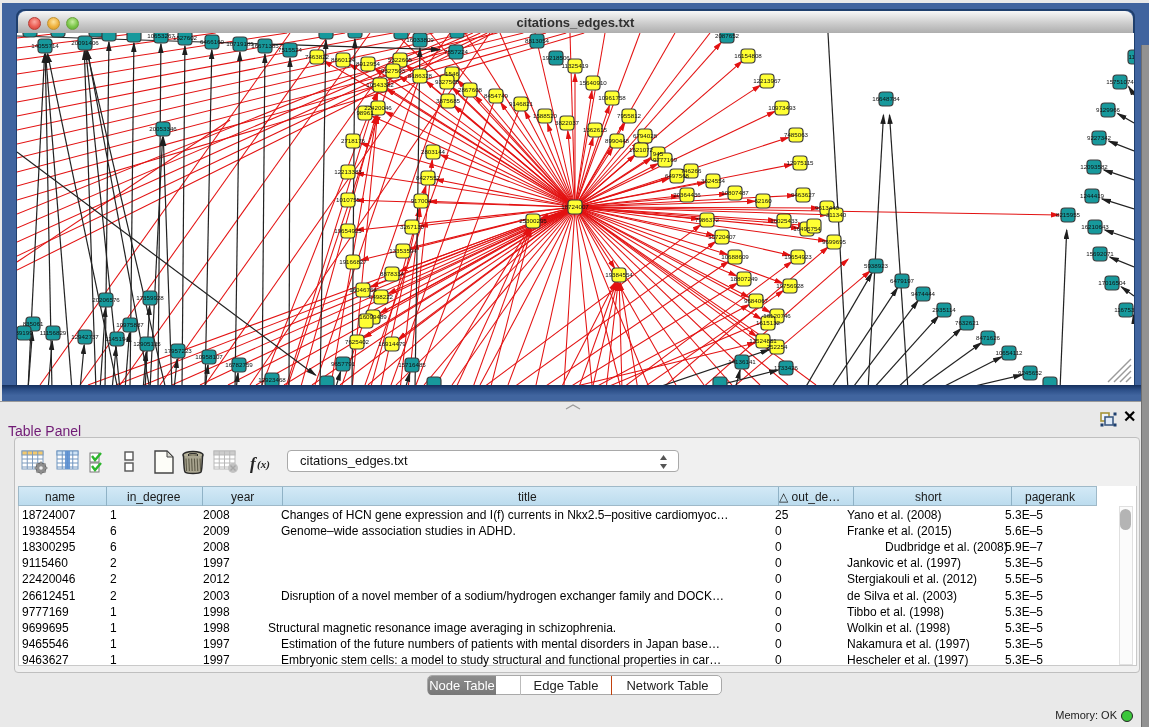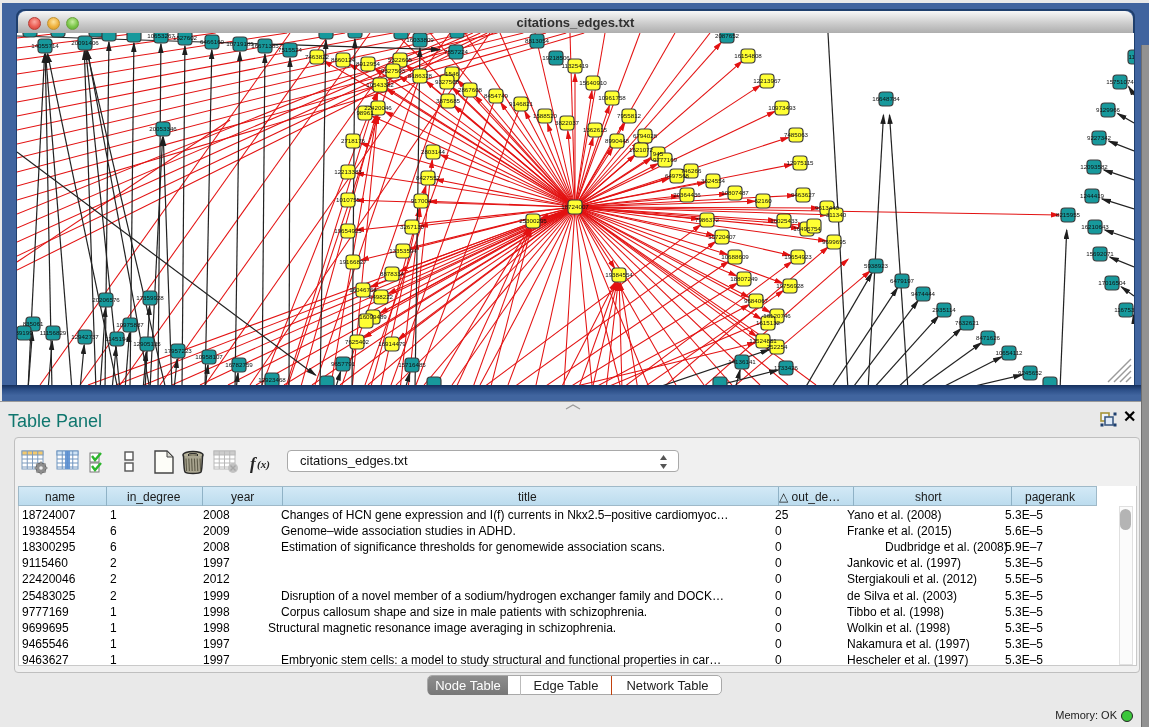--- a/index.html
+++ b/index.html
@@ -6,21 +6,21 @@
 .graystrip{position:absolute;left:1141px;top:45px;width:8px;height:682px;background:#929292;border-left:1px solid #6f6f6f;z-index:9}
 .win{position:absolute;left:16px;top:9px;width:1119px;height:378px;border:2px solid #1f3f6d;border-radius:8px 8px 0 0}
 .titlebar{position:absolute;left:0;top:0;width:100%;height:23px;border-radius:8px 8px 0 0;background:linear-gradient(#f8f8f8,#cdcdcd 55%,#aeaeae);border-bottom:1px solid #4a4a4a;}
 .title{position:absolute;width:100%;text-align:center;top:4px;font-size:13px;font-weight:bold;color:#303030}
 .tl{position:absolute;top:6px;width:13px;height:13px;border-radius:50%}
 .tl.r{left:10px;background:radial-gradient(circle at 50% 35%,#fba9a0,#ec5f55 55%,#c93c33);border:1px solid #b53c35}
 .tl.y{left:29px;background:radial-gradient(circle at 50% 35%,#fce3a0,#f0b23e 55%,#d29327);border:1px solid #c0912f}
 .tl.g{left:48px;background:radial-gradient(circle at 50% 35%,#c8eda2,#7cc74a 55%,#5ba32e);border:1px solid #6aa23c}
 .bluebandbot{position:absolute;left:2px;top:385px;width:1147px;height:16px;background:linear-gradient(#16305c,#2c4f88 30%,#41659f 65%,#41659f)}
 .panel{position:absolute;left:0;top:401px;width:1149px;height:326px;background:#e9e9e9;border-top:1px solid #9a9a9a}
-.ptitle{position:absolute;left:8px;top:9px;font-size:18px;color:#0f766e}
+.ptitle{position:absolute;left:8px;top:21px;font-size:14px;color:#701a75}
 .pclose{position:absolute;left:1123px;top:5px;font-size:16px;font-weight:bold;color:#000;font-family:"Liberation Sans",sans-serif}
 .pfloat{position:absolute;left:1100px;top:10px;width:18px;height:15px}
 .container{position:absolute;left:14px;top:35px;width:1126px;height:236px;background:#f0f0f0;border:1px solid #bfbfbf;border-radius:4px}
 .combo{position:absolute;left:287px;top:450px;width:392px;height:22px;background:#fff;border:1px solid #a9a9a9;border-radius:4px;font-size:13px;color:#111;line-height:20px;padding-left:12px}
 .thead{position:absolute;z-index:3;left:18px;top:486px;width:1079px;height:20px;background:linear-gradient(#d3e9f6,#bcdcee);border:1px solid #9fb9c8;font-size:12px;color:#1a1a1a}
 .thead span{position:absolute;top:3px}
 .th-sep{position:absolute;top:0;width:1px;height:19px;background:#8fb2c6}
 .twhite{position:absolute;left:18px;top:486px;width:1119px;height:180px;background:#fff;border-left:1px solid #c9c9c9;border-right:1px solid #c9c9c9;border-bottom:1px solid #c9c9c9}
 .trow{position:absolute;width:1149px;height:16px;font-size:12px;color:#000}
 .trow span{position:absolute;white-space:nowrap;top:1px}
@@ -678,21 +678,20 @@
     <span style="left:203px">2009</span>
     <span style="left:281px">Genome–wide association studies in ADHD.</span>
     <span style="left:775px">0</span>
     <span style="left:847px">Franke et al. (2015)</span>
     <span style="left:1005px">5.6E–5</span>
   </div>
 <div class="trow" style="top:538.9px">
     <span style="left:22px">18300295</span>
     <span style="left:110px">6</span>
     <span style="left:203px">2008</span>
-    <span style="left:281px">Estimation of significance thresholds for genomewide association scans.</span>
     <span style="left:775px">0</span>
     <span style="left:885px">Dudbridge et al. (2008)</span>
     <span style="left:1005px">5.9E–7</span>
   </div>
 <div class="trow" style="top:555.1px">
     <span style="left:22px">9115460</span>
     <span style="left:110px">2</span>
     <span style="left:203px">1997</span>
     <span style="left:775px">0</span>
     <span style="left:847px">Jankovic et al. (1997)</span>
@@ -700,64 +699,64 @@
   </div>
 <div class="trow" style="top:571.3px">
     <span style="left:22px">22420046</span>
     <span style="left:110px">2</span>
     <span style="left:203px">2012</span>
     <span style="left:775px">0</span>
     <span style="left:847px">Stergiakouli et al. (2012)</span>
     <span style="left:1005px">5.5E–5</span>
   </div>
 <div class="trow" style="top:587.5px">
-    <span style="left:22px">25483025</span>
+    <span style="left:22px">26612451</span>
     <span style="left:110px">2</span>
-    <span style="left:203px">1999</span>
+    <span style="left:203px">2003</span>
     <span style="left:281px">Disruption of a novel member of a sodium/hydrogen exchanger family and DOCK…</span>
     <span style="left:775px">0</span>
     <span style="left:847px">de Silva et al. (2003)</span>
     <span style="left:1005px">5.3E–5</span>
   </div>
 <div class="trow" style="top:603.7px">
     <span style="left:22px">9777169</span>
     <span style="left:110px">1</span>
     <span style="left:203px">1998</span>
-    <span style="left:281px">Corpus callosum shape and size in male patients with schizophrenia.</span>
     <span style="left:775px">0</span>
     <span style="left:847px">Tibbo et al. (1998)</span>
     <span style="left:1005px">5.3E–5</span>
   </div>
 <div class="trow" style="top:619.9px">
     <span style="left:22px">9699695</span>
     <span style="left:110px">1</span>
     <span style="left:203px">1998</span>
     <span style="left:268px">Structural magnetic resonance image averaging in schizophrenia.</span>
     <span style="left:775px">0</span>
     <span style="left:847px">Wolkin et al. (1998)</span>
     <span style="left:1005px">5.3E–5</span>
   </div>
 <div class="trow" style="top:636.1px">
     <span style="left:22px">9465546</span>
     <span style="left:110px">1</span>
     <span style="left:203px">1997</span>
+    <span style="left:281px">Estimation of the future numbers of patients with mental disorders in Japan base…</span>
     <span style="left:775px">0</span>
     <span style="left:847px">Nakamura et al. (1997)</span>
     <span style="left:1005px">5.3E–5</span>
   </div>
 <div class="trow" style="top:652.3px">
     <span style="left:22px">9463627</span>
     <span style="left:110px">1</span>
     <span style="left:203px">1997</span>
     <span style="left:281px">Embryonic stem cells: a model to study structural and functional properties in car…</span>
     <span style="left:775px">0</span>
     <span style="left:847px">Hescheler et al. (1997)</span>
     <span style="left:1005px">5.3E–5</span>
   </div>
 <div class="sbar"></div>
 <div class="sthumb"></div>
 <div class="tabs" style="width:295px">
-  <div class="tab sel" style="left:0;width:80px">Node Table</div>
+  <div class="tab sel" style="left:0;width:68px">Node Table</div>
   <div class="tab" style="left:92px;width:91px;border-left:1px solid #bbb">Edge Table</div>
   <div class="tab" style="left:183px;width:112px;border-left:1px solid #c2410c">Network Table</div>
 </div>
 <div class="memory">Memory: OK</div>
 <div class="memdot"></div>
 
 </body></html>

